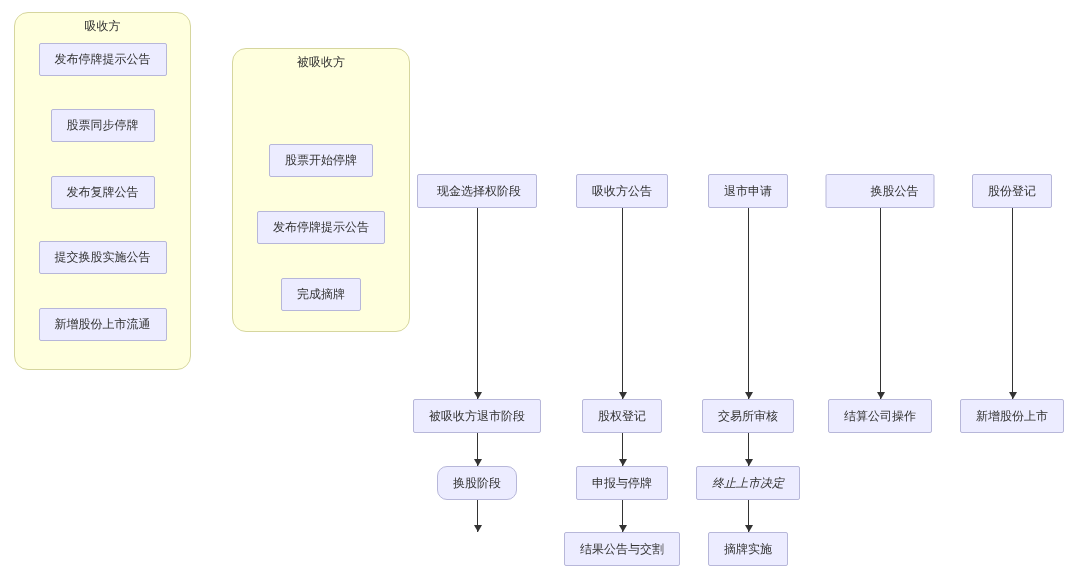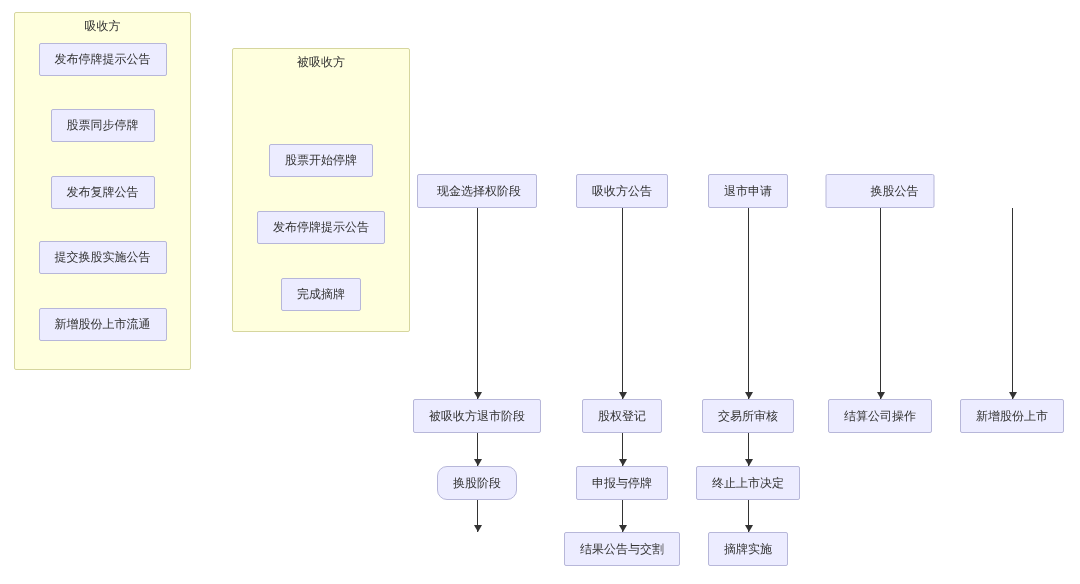--- a/index.html
+++ b/index.html
@@ -17,21 +17,21 @@
     position:relative;
     width:1080px;
     height:584px;
     background:#ffffff;
     overflow:hidden;
   }
   .panel{
     position:absolute;
     background:var(--container-fill);
     border:1px solid var(--container-border);
-    border-radius:2px;
+    border-radius:14px;
   }
   .panel-title{
     position:absolute;
     top:5px;
     left:0;
     width:100%;
     text-align:center;
     font-size:12px;
     color:var(--text);
     white-space:nowrap;
@@ -100,24 +100,25 @@
   <div class="node" style="left:622px;top:399px;">股权登记</div>
   <div class="arrow" style="left:622px;top:433px;height:33px;"></div>
   <div class="node" style="left:622px;top:466px;">申报与停牌</div>
   <div class="arrow" style="left:622px;top:500px;height:32px;"></div>
   <div class="node" style="left:622px;top:532px;">结果公告与交割</div>
 
   <div class="node" style="left:748px;top:174px;">退市申请</div>
   <div class="arrow" style="left:748px;top:208px;height:191px;"></div>
   <div class="node" style="left:748px;top:399px;">交易所审核</div>
   <div class="arrow" style="left:748px;top:433px;height:33px;"></div>
-  <div class="node" style="left:748px;top:466px;">终止上市决定</div>
+  <div class="node" style="left:748px;top:466px;font-style:italic;">终止上市决定</div>
   <div class="arrow" style="left:748px;top:500px;height:32px;"></div>
   <div class="node" style="left:748px;top:532px;">摘牌实施</div>
 
   <div class="node" style="left:880px;top:174px;padding-left:44px;">换股公告</div>
   <div class="arrow" style="left:880px;top:208px;height:191px;"></div>
   <div class="node" style="left:880px;top:399px;">结算公司操作</div>
 
+  <div class="node" style="left:1012px;top:174px;">股份登记</div>
   <div class="arrow" style="left:1012px;top:208px;height:191px;"></div>
   <div class="node" style="left:1012px;top:399px;">新增股份上市</div>
 
 </div>
 
 </body></html>

